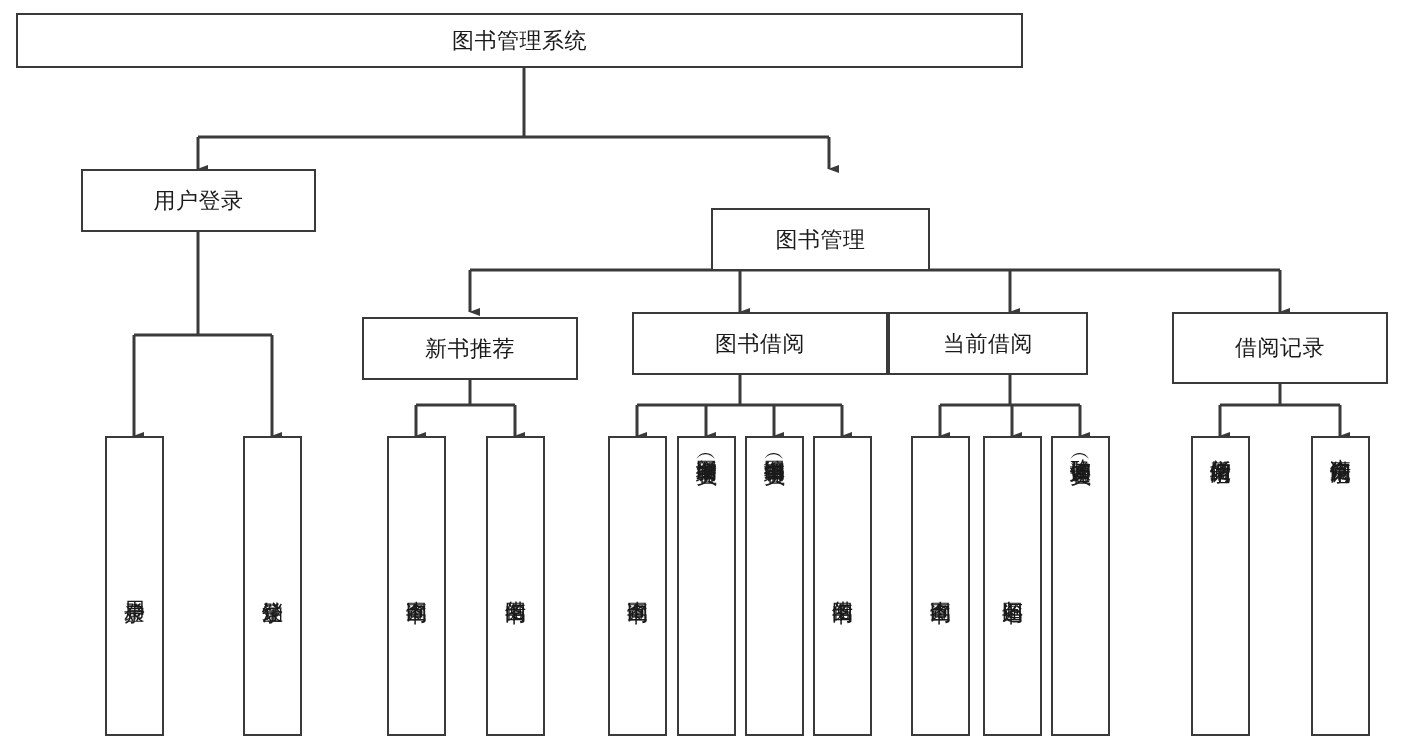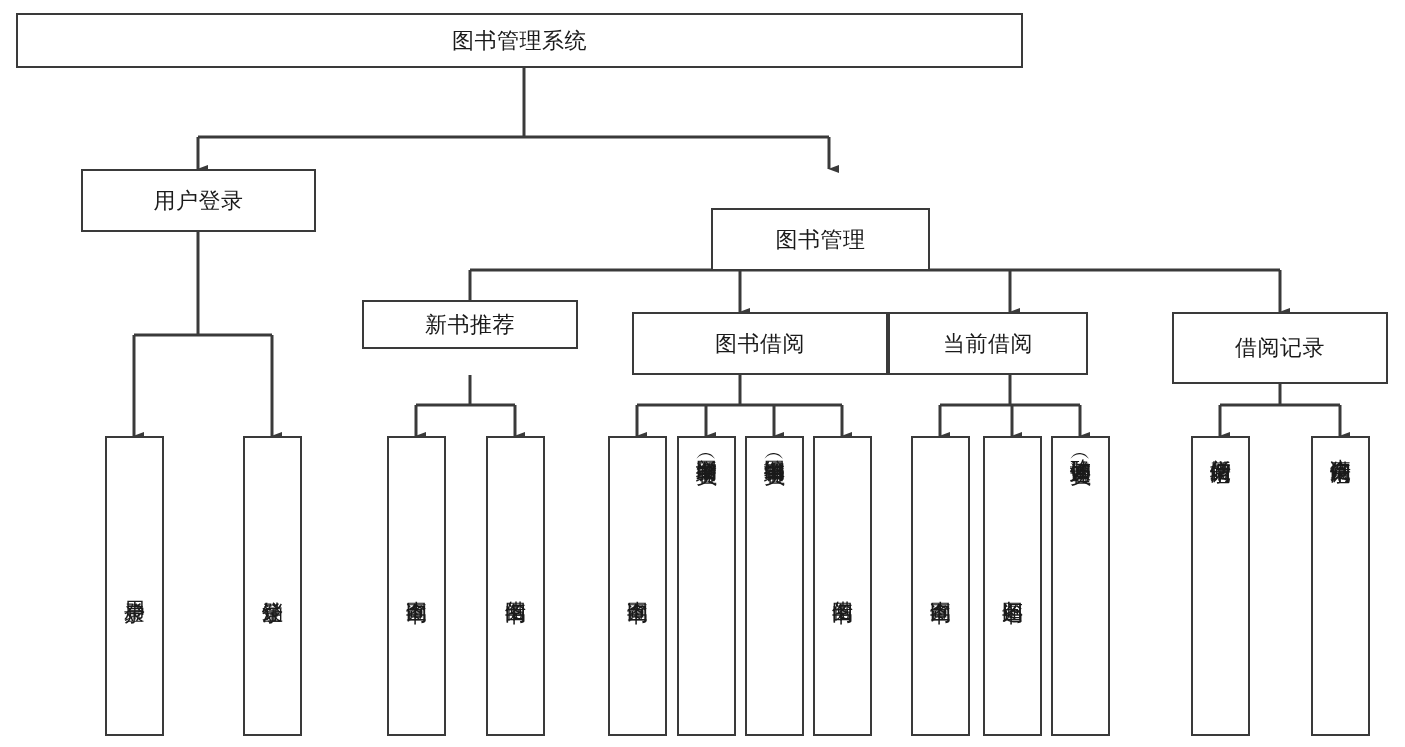--- a/index.html
+++ b/index.html
@@ -137,21 +137,21 @@
   <div id="node-layer">
       <div class="node-box node-h node-root" style="left: 16px; top: 13px; width: 1007px; height: 55px;">
         <span class="node-label">图书管理系统</span>
       </div>
       <div class="node-box node-h" style="left: 81px; top: 169px; width: 235px; height: 63px;">
         <span class="node-label">用户登录</span>
       </div>
       <div class="node-box node-h" style="left: 711px; top: 169px; width: 219px; height: 63px; margin-top: 39px;">
         <span class="node-label">图书管理</span>
       </div>
-      <div class="node-box node-h" style="left: 362px; top: 300px; width: 216px; height: 49px;">
+      <div class="node-box node-h" style="left: 362px; top: 317px; width: 216px; height: 63px;">
         <span class="node-label">新书推荐</span>
       </div>
       <div class="node-box node-h" style="left: 632px; top: 312px; width: 256px; height: 63px;">
         <span class="node-label">图书借阅</span>
       </div>
       <div class="node-box node-h" style="left: 888px; top: 312px; width: 200px; height: 63px;">
         <span class="node-label">当前借阅</span>
       </div>
       <div class="node-box node-h" style="left: 1172px; top: 312px; width: 216px; height: 72px;">
         <span class="node-label">借阅记录</span>

